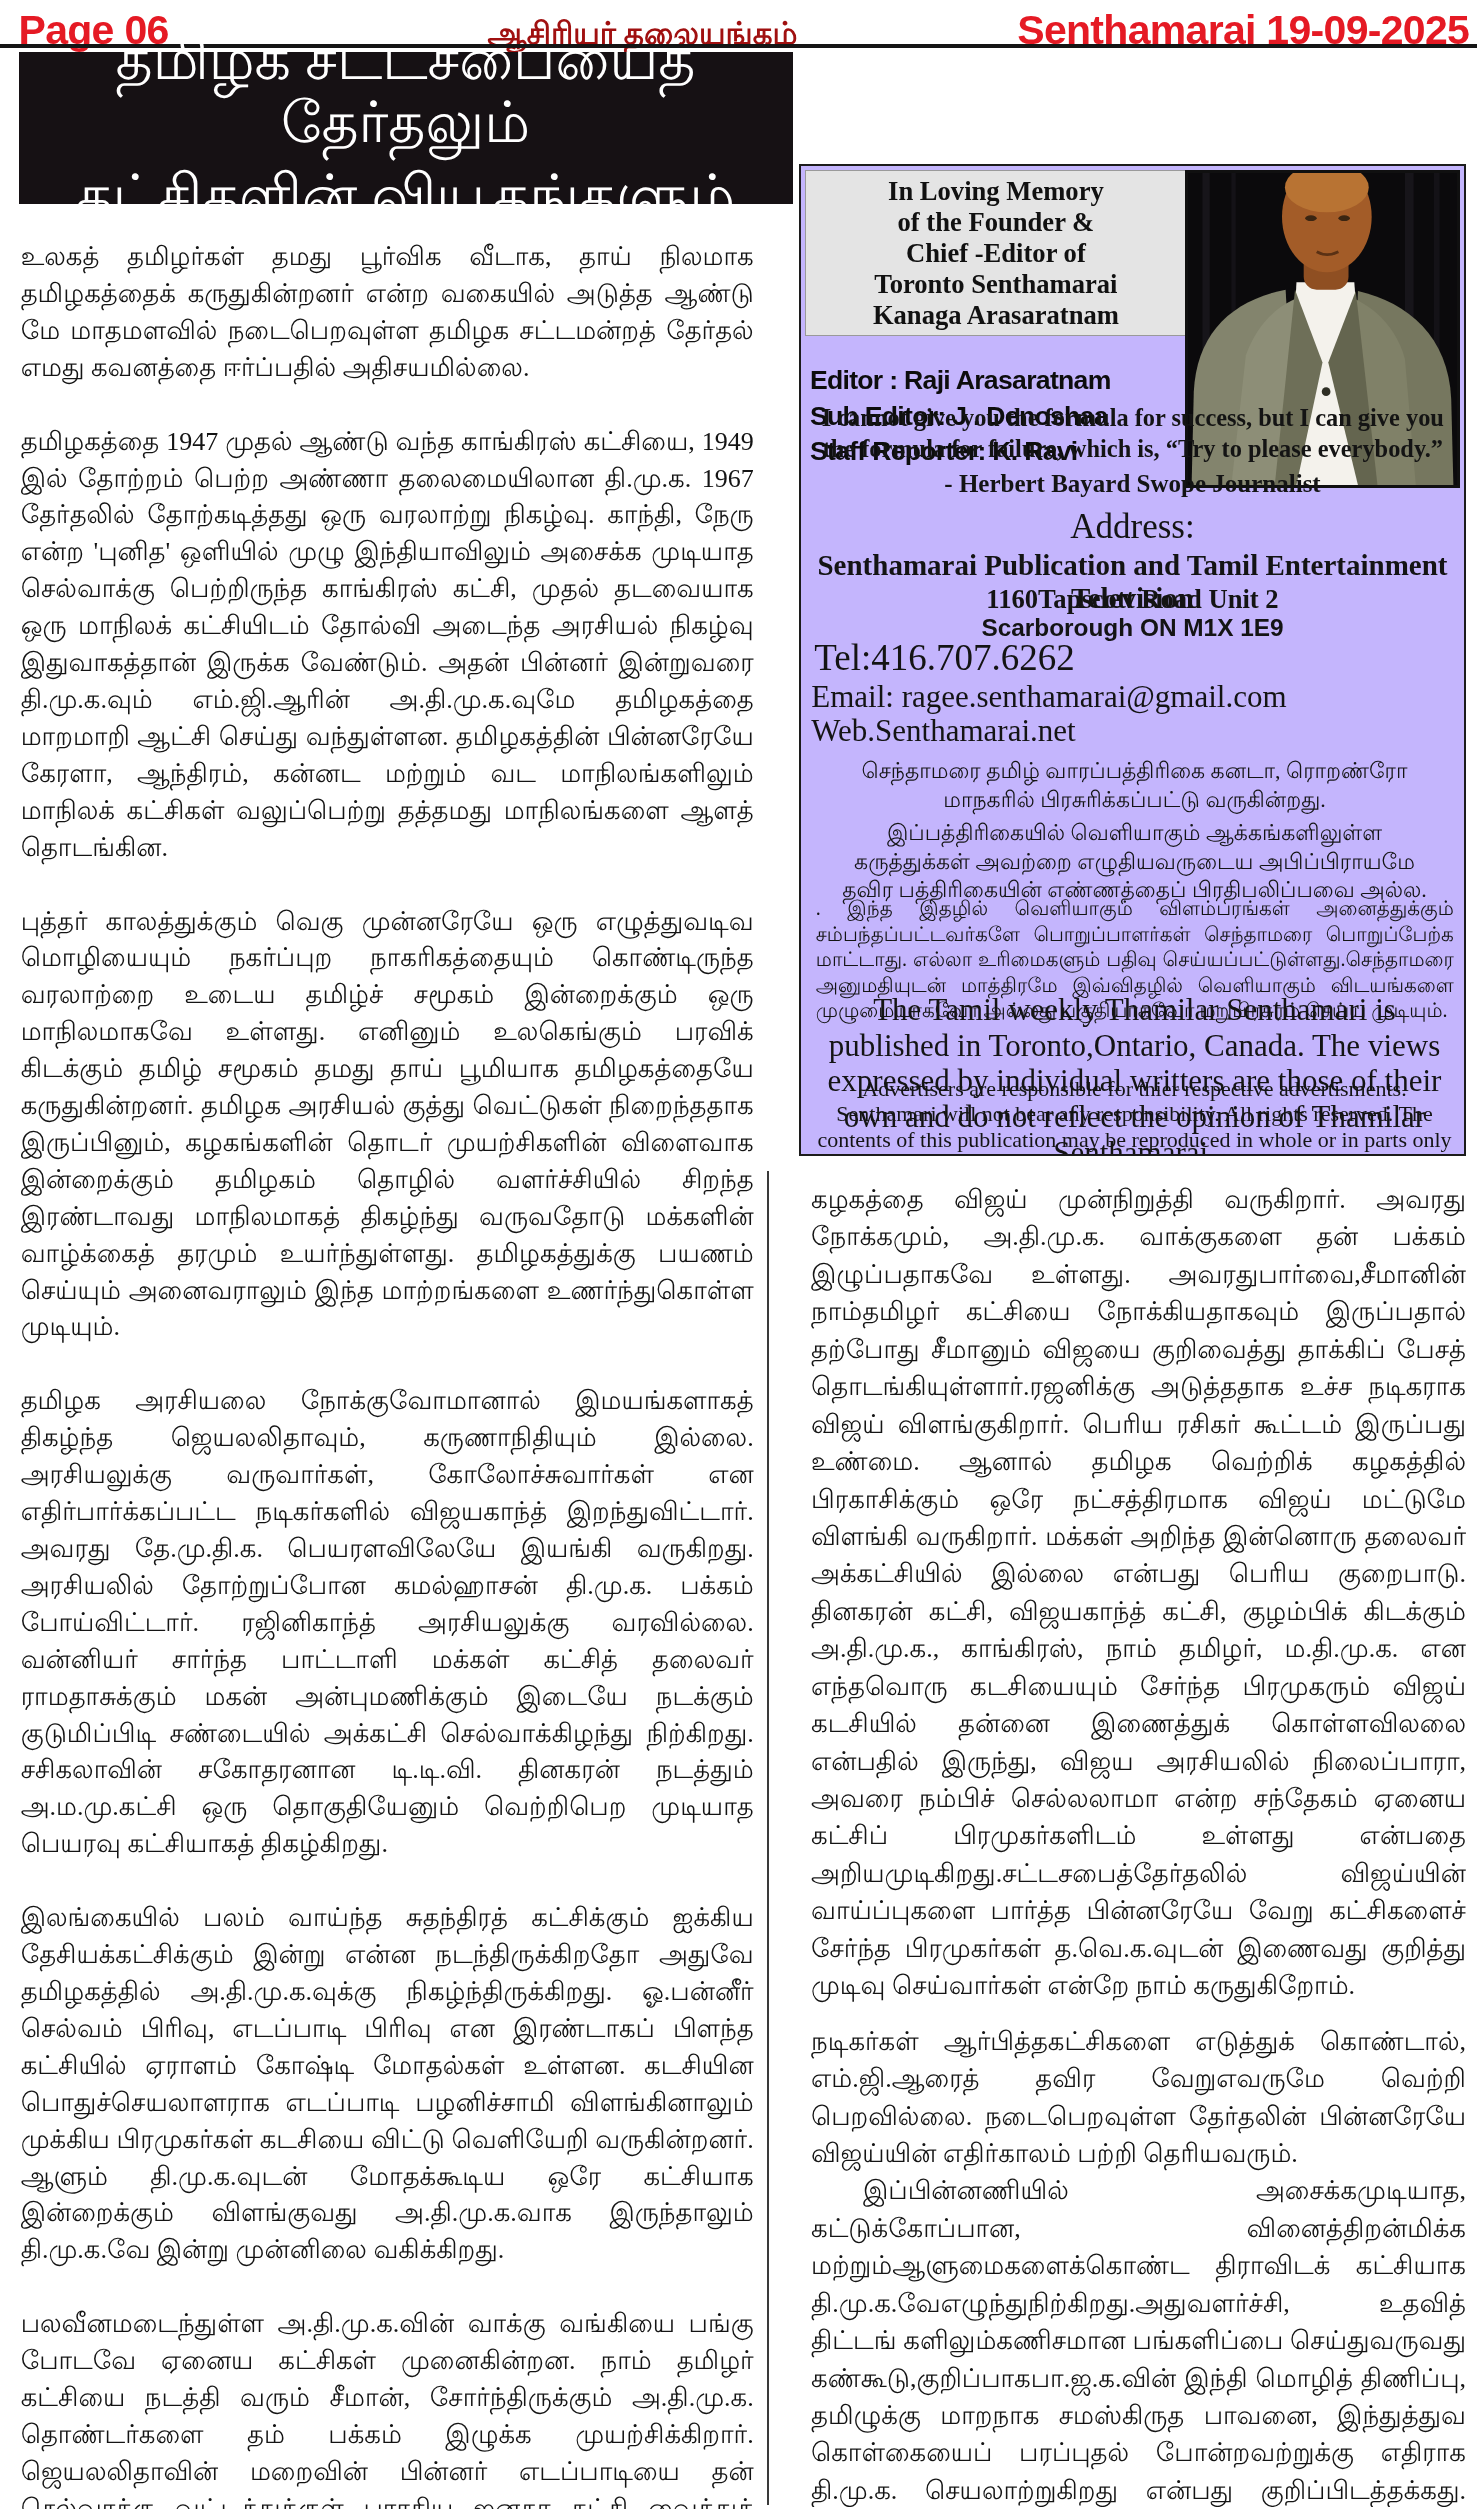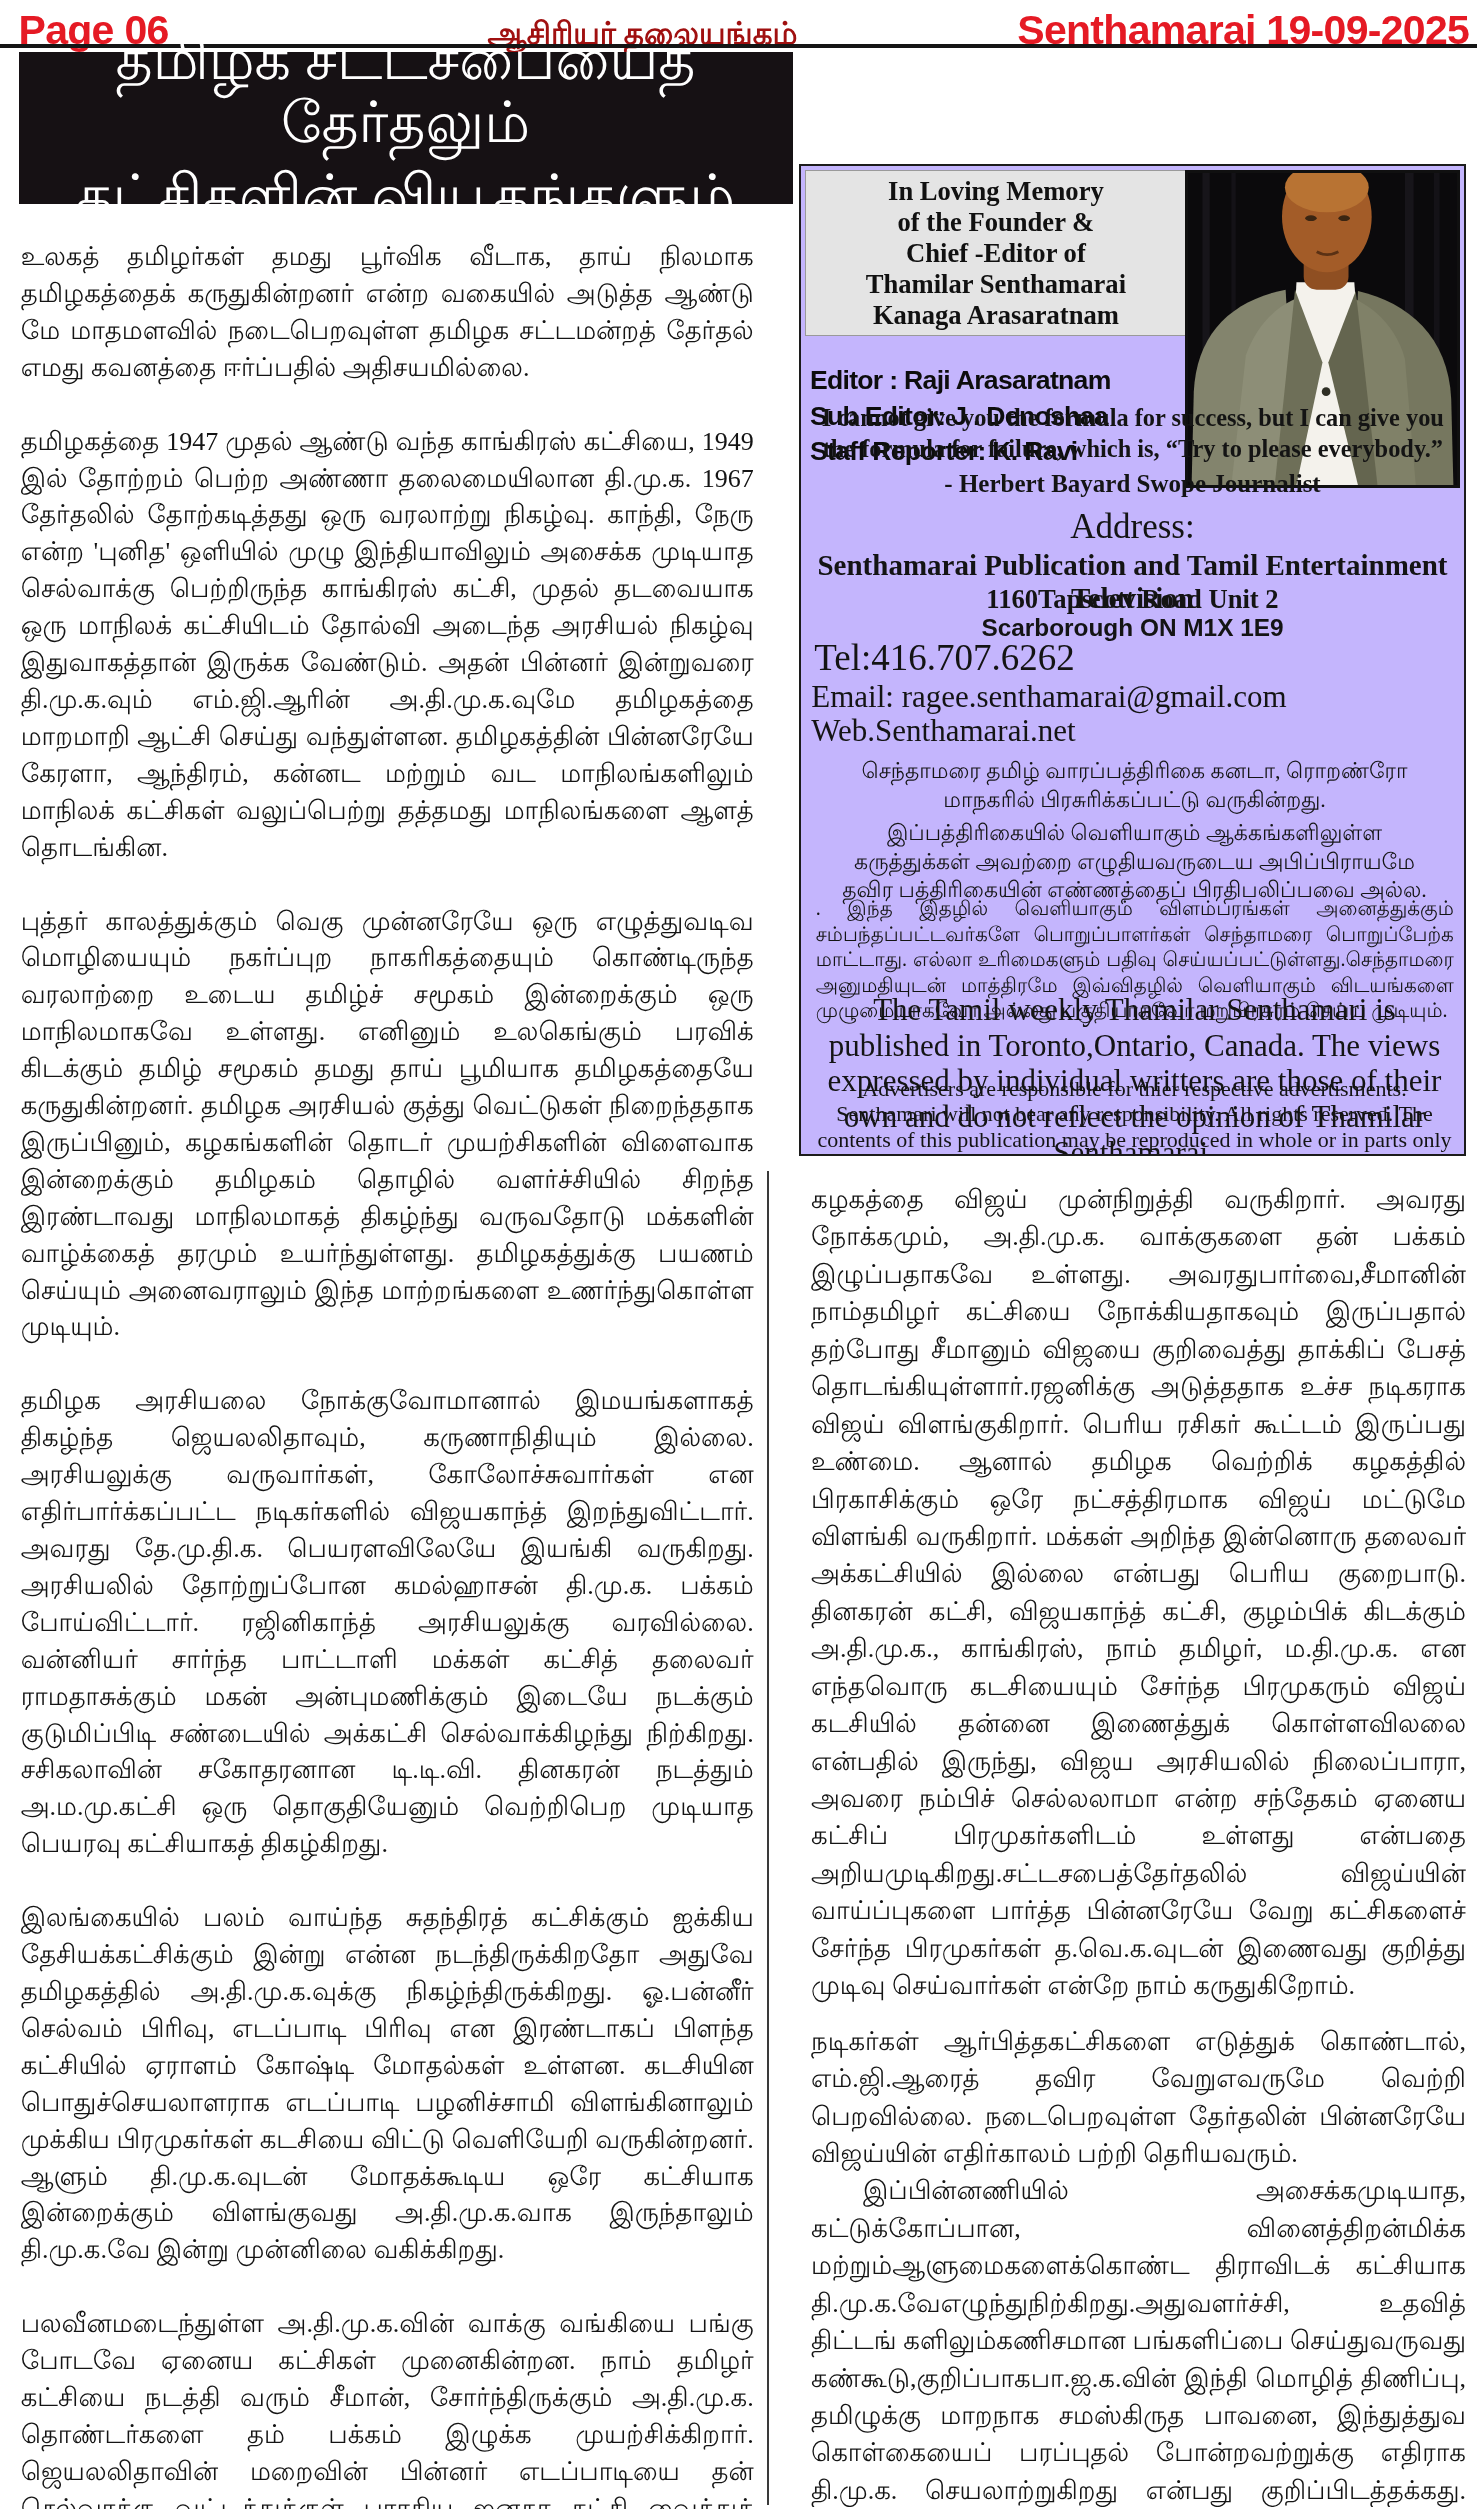--- a/index.html
+++ b/index.html
@@ -116,21 +116,21 @@
 </div>
 
 <div class="col-rule"></div>
 
 <div class="masthead">
 
   <div class="memorial-box">
     <div>In Loving Memory</div>
     <div>of the  Founder &amp;</div>
     <div>Chief -Editor of</div>
-    <div>Thamilar Senthamarai</div>
+    <div>Toronto Senthamarai</div>
     <div>Kanaga  Arasaratnam</div>
   </div>
 
   <div class="photo-frame" title="portrait-of-kanaga-arasaratnam-in-grey-suit">
     <svg viewBox="0 0 372 428" preserveAspectRatio="none">
       <rect x="0" y="0" width="372" height="428" fill="#0b0a0c"></rect>
       <rect x="20" y="0" width="10" height="428" fill="#17151a"></rect>
       <rect x="60" y="0" width="6" height="428" fill="#141217"></rect>
       <rect x="300" y="0" width="12" height="428" fill="#17151a"></rect>
       <rect x="340" y="0" width="8" height="428" fill="#141217"></rect>

